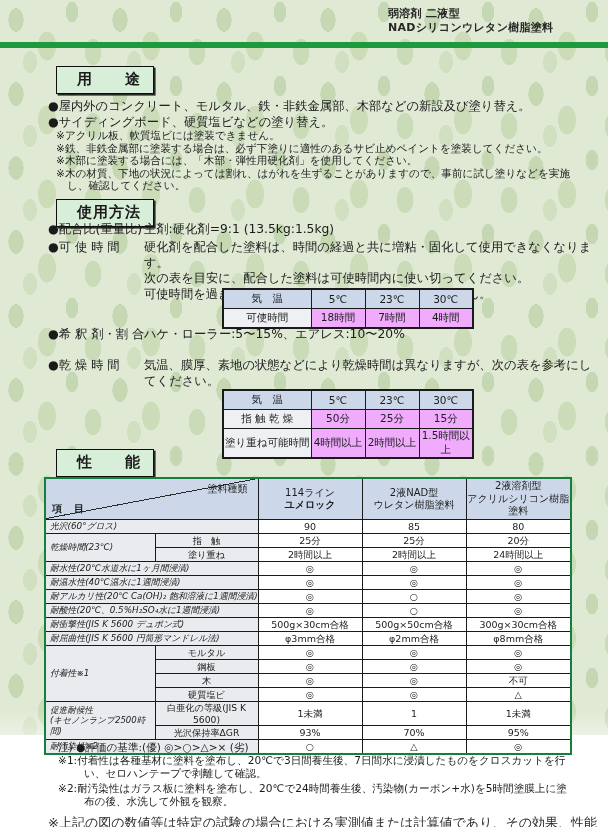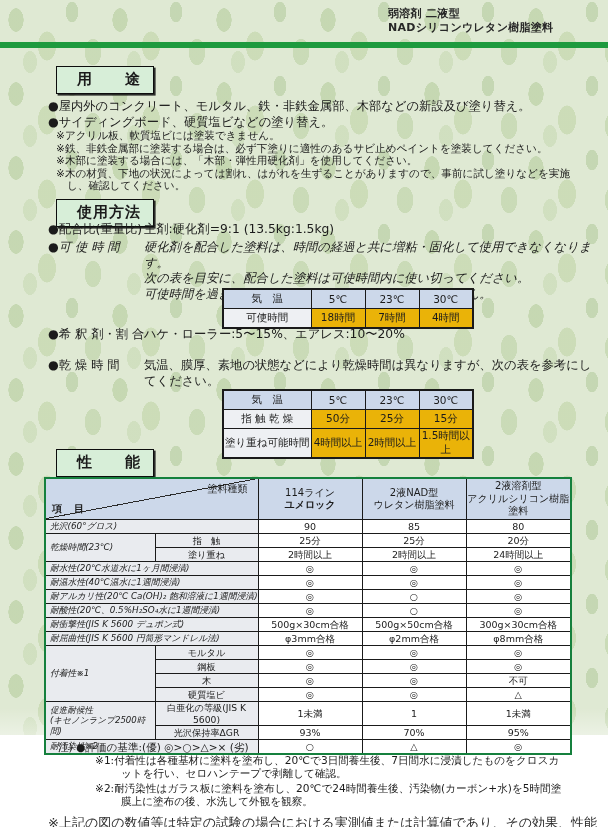--- a/index.html
+++ b/index.html
@@ -35,21 +35,21 @@
   .subnotes div{padding-left:11px;text-indent:-11px;}
 
   .mitems{position:absolute;left:48px;width:545px;font-size:12.3px;line-height:15.6px;}
   .mitem{display:flex;}
   .term{width:96px;flex:0 0 96px;white-space:nowrap;}
   .desc{flex:1;}
 
   table{border-collapse:collapse;position:absolute;table-layout:fixed;}
   td,th{border:1px solid #1a1a1a;font-weight:normal;padding:0;overflow:hidden;}
   .stable{width:250px;font-size:10.5px;}
-  .stable td,.stable th{height:18px;text-align:center;background:#eab308;}
+  .stable td,.stable th{height:18px;text-align:center;background:#f0abfc;}
   .stable .hd{background:#ccd8ea;}
   .stable .lblc{background:#eef0f3;}
   .stable{border:2px solid #1a1a1a;}
 
   .ptable{left:44px;top:477px;width:526px;font-size:9.5px;border:2px solid #15803d;}
   .ptable th{background:#ccd8ea;height:40px;font-size:10px;line-height:12.5px;text-align:center;}
   .ptable td{height:13px;line-height:11.5px;text-align:center;background:#fff;}
   .ptable .lbl{background:#e9ebef;text-align:left;padding-left:4px;font-size:8.8px;white-space:nowrap;font-style:italic;}
   .ptable .sub{background:#e9ebef;font-size:9.2px;}
   .ptable .pre{white-space:pre-line;font-size:8.6px;line-height:10.5px;}
@@ -57,21 +57,21 @@
     background:
       linear-gradient(to bottom right, rgba(0,0,0,0) calc(50% - 1px), #2a2a2a calc(50% - 1px), #2a2a2a 50%, rgba(0,0,0,0) 50%),
       #ccd8ea !important;}
   .corner .ct{position:absolute;top:4px;right:10px;}
   .corner .cb{position:absolute;bottom:4px;left:6px;font-weight:bold;letter-spacing:1px;}
   .bold{font-weight:bold;}
   .colhead span{display:block;}
 
   .legend{position:absolute;left:58px;top:741px;font-size:10.6px;}
   .fnotes{position:absolute;left:58px;top:754px;width:512px;font-size:10.6px;line-height:13.4px;}
-  .fnotes div{padding-left:26px;text-indent:-26px;margin-bottom:1px;margin-left:37px;}
+  .fnotes div{padding-left:26px;text-indent:-26px;margin-bottom:1px;}
   .disclaimer{position:absolute;left:48px;top:806px;font-size:13px;color:#2b2b2b;margin-top:8px;}
 </style>
 </head>
 <body>
 
 <div class="page">
   <div class="forest"></div>
 
   <div class="doc-type">
     <div>弱溶剤 二液型</div>
@@ -92,21 +92,21 @@
   </div>
 
   <div class="sec-label" style="left:56px;top:199px;">使用方法</div>
 
   <div class="mitems" style="top:222px;">
     <div class="mitem">
       <div class="term">●配合比(重量比)</div>
       <div class="desc">主剤:硬化剤=9:1 (13.5kg:1.5kg)</div>
     </div>
   </div>
-  <div class="mitems" style="top:240px;font-style:italic;">
+  <div class="mitems" style="top:240px;">
     <div class="mitem">
       <div class="term">●可 使 時 間</div>
       <div class="desc">
         <div>硬化剤を配合した塗料は、時間の経過と共に増粘・固化して使用できなくなります。</div>
         <div>次の表を目安に、配合した塗料は可使時間内に使い切ってください。</div>
         <div>可使時間を過ぎた塗料は、正常な塗膜性能が発揮できません。</div>
       </div>
     </div>
   </div>
 

